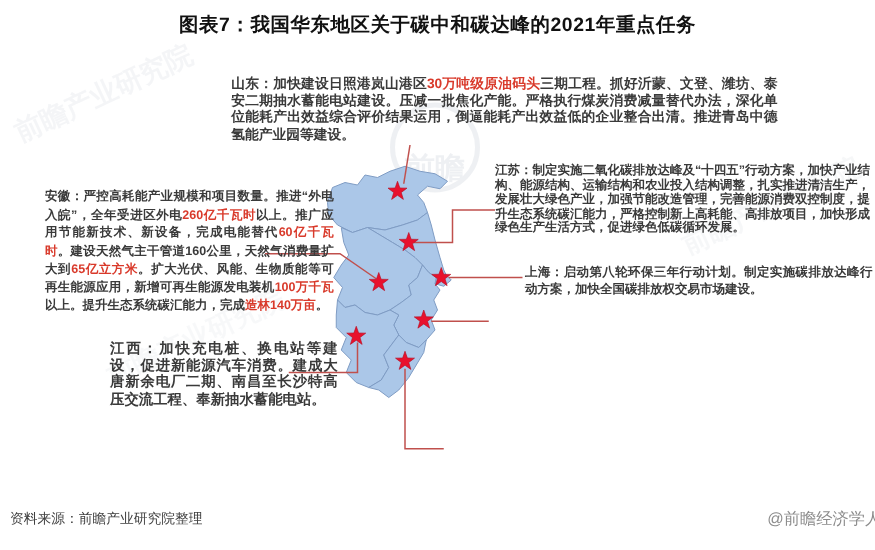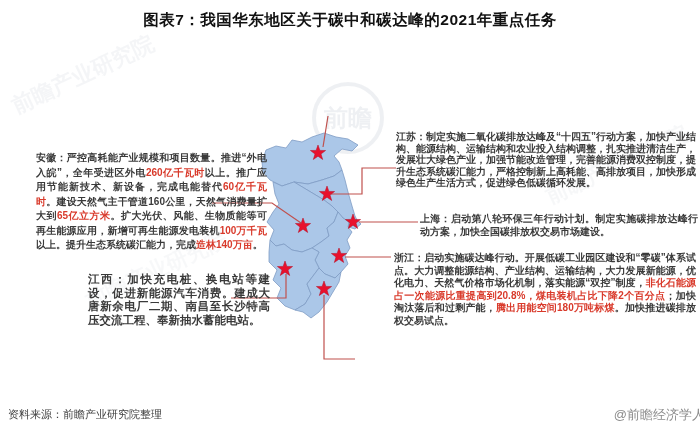--- a/index.html
+++ b/index.html
@@ -37,21 +37,21 @@
   }
   .wm-text{
     position:absolute;font-size:22px;font-weight:bold;color:#9aa4b5;
     transform:rotate(-25deg);white-space:nowrap;pointer-events:none;
   }
   #wm1{left:6px;top:60px;opacity:0.10;}
   #wm2{left:540px;top:150px;opacity:0.08;}
   #wm3{left:80px;top:255px;opacity:0.07;}
   #wm-circle{
     position:absolute;left:312px;top:82px;width:64px;height:64px;border-radius:50%;
-    border:4px solid #a7b0bf;opacity:0.18;display:flex;align-items:center;justify-content:center;
+    border:4px solid #a7b0bf;opacity:0.18;display:flex;align-items:flex-end;justify-content:center;
     font-size:24px;font-weight:bold;color:#a7b0bf;pointer-events:none;
   }
 </style>
 </head>
 <body>
 
 <div id="canvas">
 
   <div id="title">图表7：我国华东地区关于碳中和碳达峰的2021年重点任务</div>
 
@@ -82,22 +82,22 @@
       <polyline points="324,295 324,359 355,359" class="connector"></polyline>
       <polygon points="318.0,145.0 319.9,150.4 325.6,150.5 321.0,154.0 322.7,159.5 318.0,156.2 313.3,159.5 315.0,154.0 310.4,150.5 316.1,150.4" class="star"></polygon>
       <polygon points="327.0,186.0 328.9,191.4 334.6,191.5 330.0,195.0 331.7,200.5 327.0,197.2 322.3,200.5 324.0,195.0 319.4,191.5 325.1,191.4" class="star"></polygon>
       <polygon points="303.0,218.0 304.9,223.4 310.6,223.5 306.0,227.0 307.7,232.5 303.0,229.2 298.3,232.5 300.0,227.0 295.4,223.5 301.1,223.4" class="star"></polygon>
       <polygon points="353.0,214.0 354.9,219.4 360.6,219.5 356.0,223.0 357.7,228.5 353.0,225.2 348.3,228.5 350.0,223.0 345.4,219.5 351.1,219.4" class="star"></polygon>
       <polygon points="339.0,248.0 340.9,253.4 346.6,253.5 342.0,257.0 343.7,262.5 339.0,259.2 334.3,262.5 336.0,257.0 331.4,253.5 337.1,253.4" class="star"></polygon>
       <polygon points="285.0,261.0 286.9,266.4 292.6,266.5 288.0,270.0 289.7,275.5 285.0,272.2 280.3,275.5 282.0,270.0 277.4,266.5 283.1,266.4" class="star"></polygon>
       <polygon points="324.0,281.0 325.9,286.4 331.6,286.5 327.0,290.0 328.7,295.5 324.0,292.2 319.3,295.5 321.0,290.0 316.4,286.5 322.1,286.4" class="star"></polygon>
     </svg>
 
+  <div id="co-shandong" class="callout"><span class="seg-dark">山东：加快建设日照港岚山港区</span><span class="seg-red">30万吨级原油码头</span><span class="seg-dark">三期工程。抓好沂蒙、文登、潍坊、泰安二期抽水蓄能电站建设。压减一批焦化产能。严格执行煤炭消费减量替代办法，深化单位能耗产出效益综合评价结果运用，倒逼能耗产出效益低的企业整合出清。推进青岛中德氢能产业园等建设。</span></div>
   <div id="co-shanghai" class="callout"><span class="seg-dark">上海：启动第八轮环保三年行动计划。制定实施碳排放达峰行动方案，加快全国碳排放权交易市场建设。</span></div>
   <div id="co-jiangsu" class="callout"><span class="seg-dark">江苏：制定实施二氧化碳排放达峰及“十四五”行动方案，加快产业结构、能源结构、运输结构和农业投入结构调整，扎实推进清洁生产，发展壮大绿色产业，加强节能改造管理，完善能源消费双控制度，提升生态系统碳汇能力，严格控制新上高耗能、高排放项目，加快形成绿色生产生活方式，促进绿色低碳循环发展。</span></div>
-  <div id="co-zhejiang" class="callout"><span class="seg-dark">浙江：启动实施碳达峰行动。开展低碳工业园区建设和“零碳”体系试点。大力调整能源结构、产业结构、运输结构，大力发展新能源，优化电力、天然气价格市场化机制，落实能源“双控”制度，</span><span class="seg-red">非化石能源占一次能源比重提高到20.8%，煤电装机占比下降2个百分点</span><span class="seg-dark">；加快淘汰落后和过剩产能，</span><span class="seg-red">腾出用能空间180万吨标煤</span><span class="seg-dark">。加快推进碳排放权交易试点。</span></div>
   <div id="co-anhui" class="callout"><span class="seg-dark">安徽：严控高耗能产业规模和项目数量。推进“外电入皖”，全年受进区外电</span><span class="seg-red">260亿千瓦时</span><span class="seg-dark">以上。推广应用节能新技术、新设备，完成电能替代</span><span class="seg-red">60亿千瓦时</span><span class="seg-dark">。建设天然气主干管道160公里，天然气消费量扩大到</span><span class="seg-red">65亿立方米</span><span class="seg-dark">。扩大光伏、风能、生物质能等可再生能源应用，新增可再生能源发电装机</span><span class="seg-red">100万千瓦</span><span class="seg-dark">以上。提升生态系统碳汇能力，完成</span><span class="seg-red">造林140万亩</span><span class="seg-dark">。</span></div>
   <div id="co-jiangxi" class="callout"><span class="seg-dark">江西：加快充电桩、换电站等建设，促进新能源汽车消费。建成大唐新余电厂二期、南昌至长沙特高压交流工程、奉新抽水蓄能电站。</span></div>
 
   <div id="source">资料来源：前瞻产业研究院整理</div>
   <div id="credit">@前瞻经济学人APP</div>
 
 </div>
 
 </body></html>

